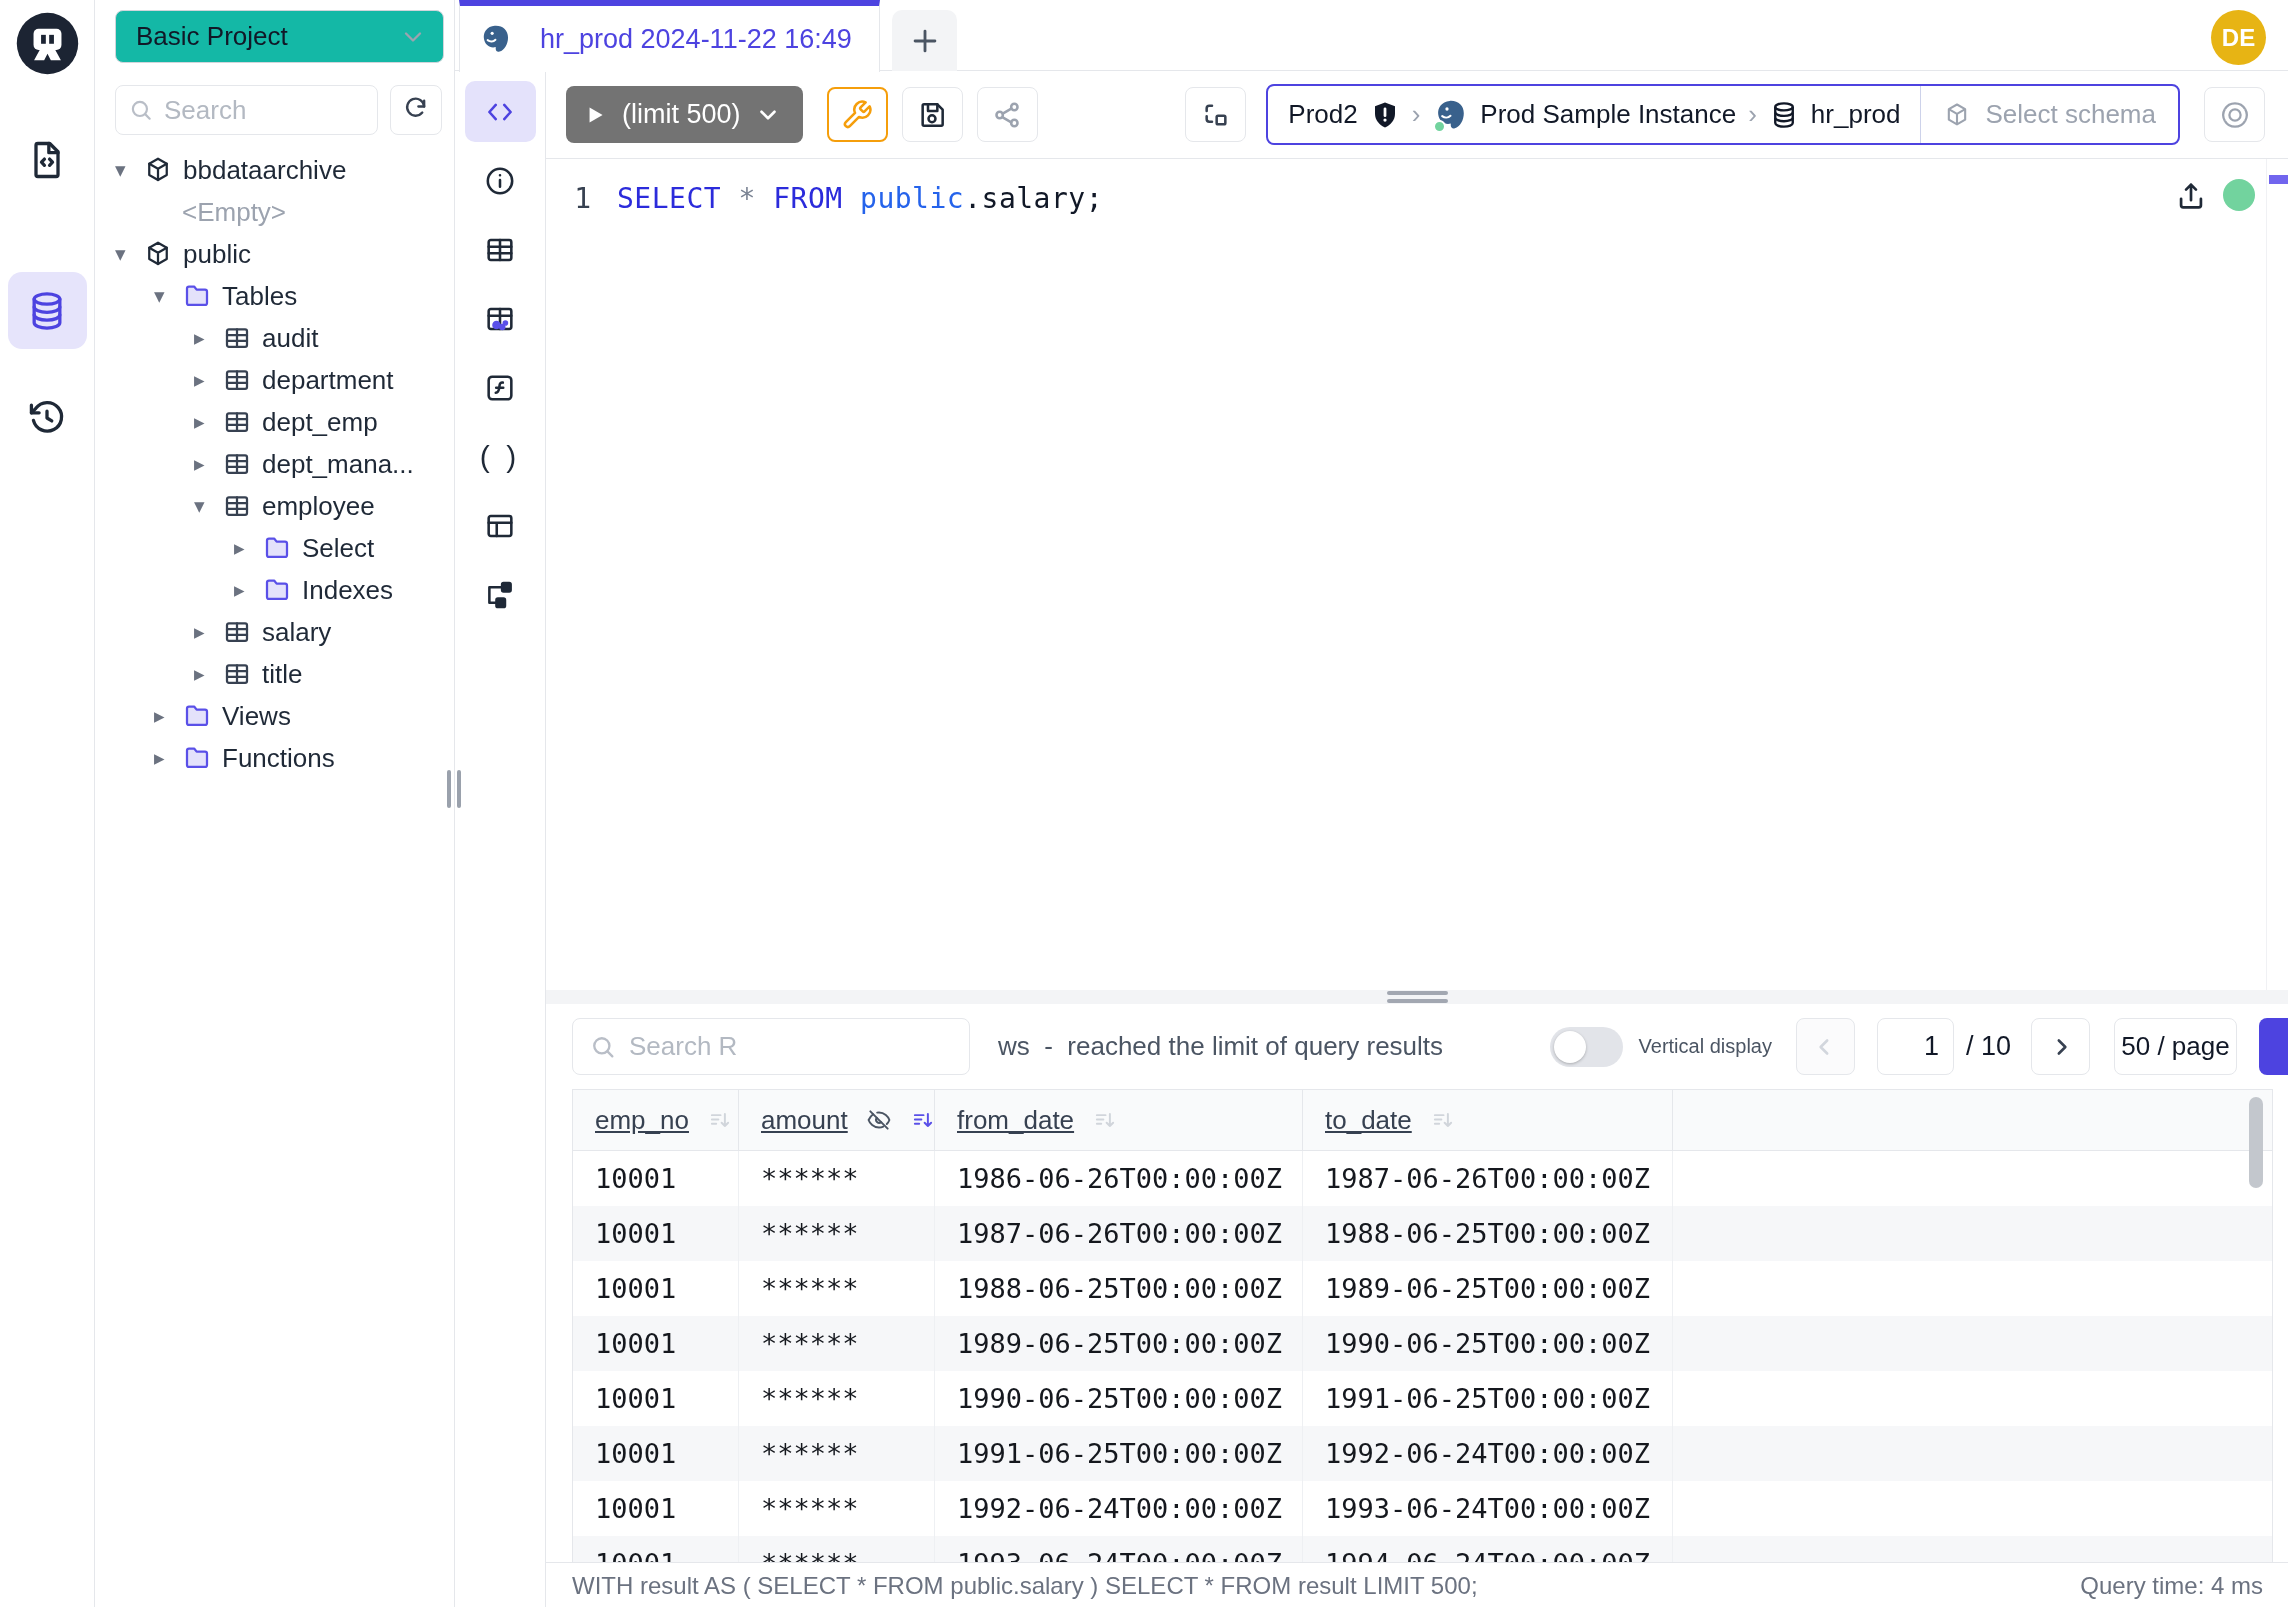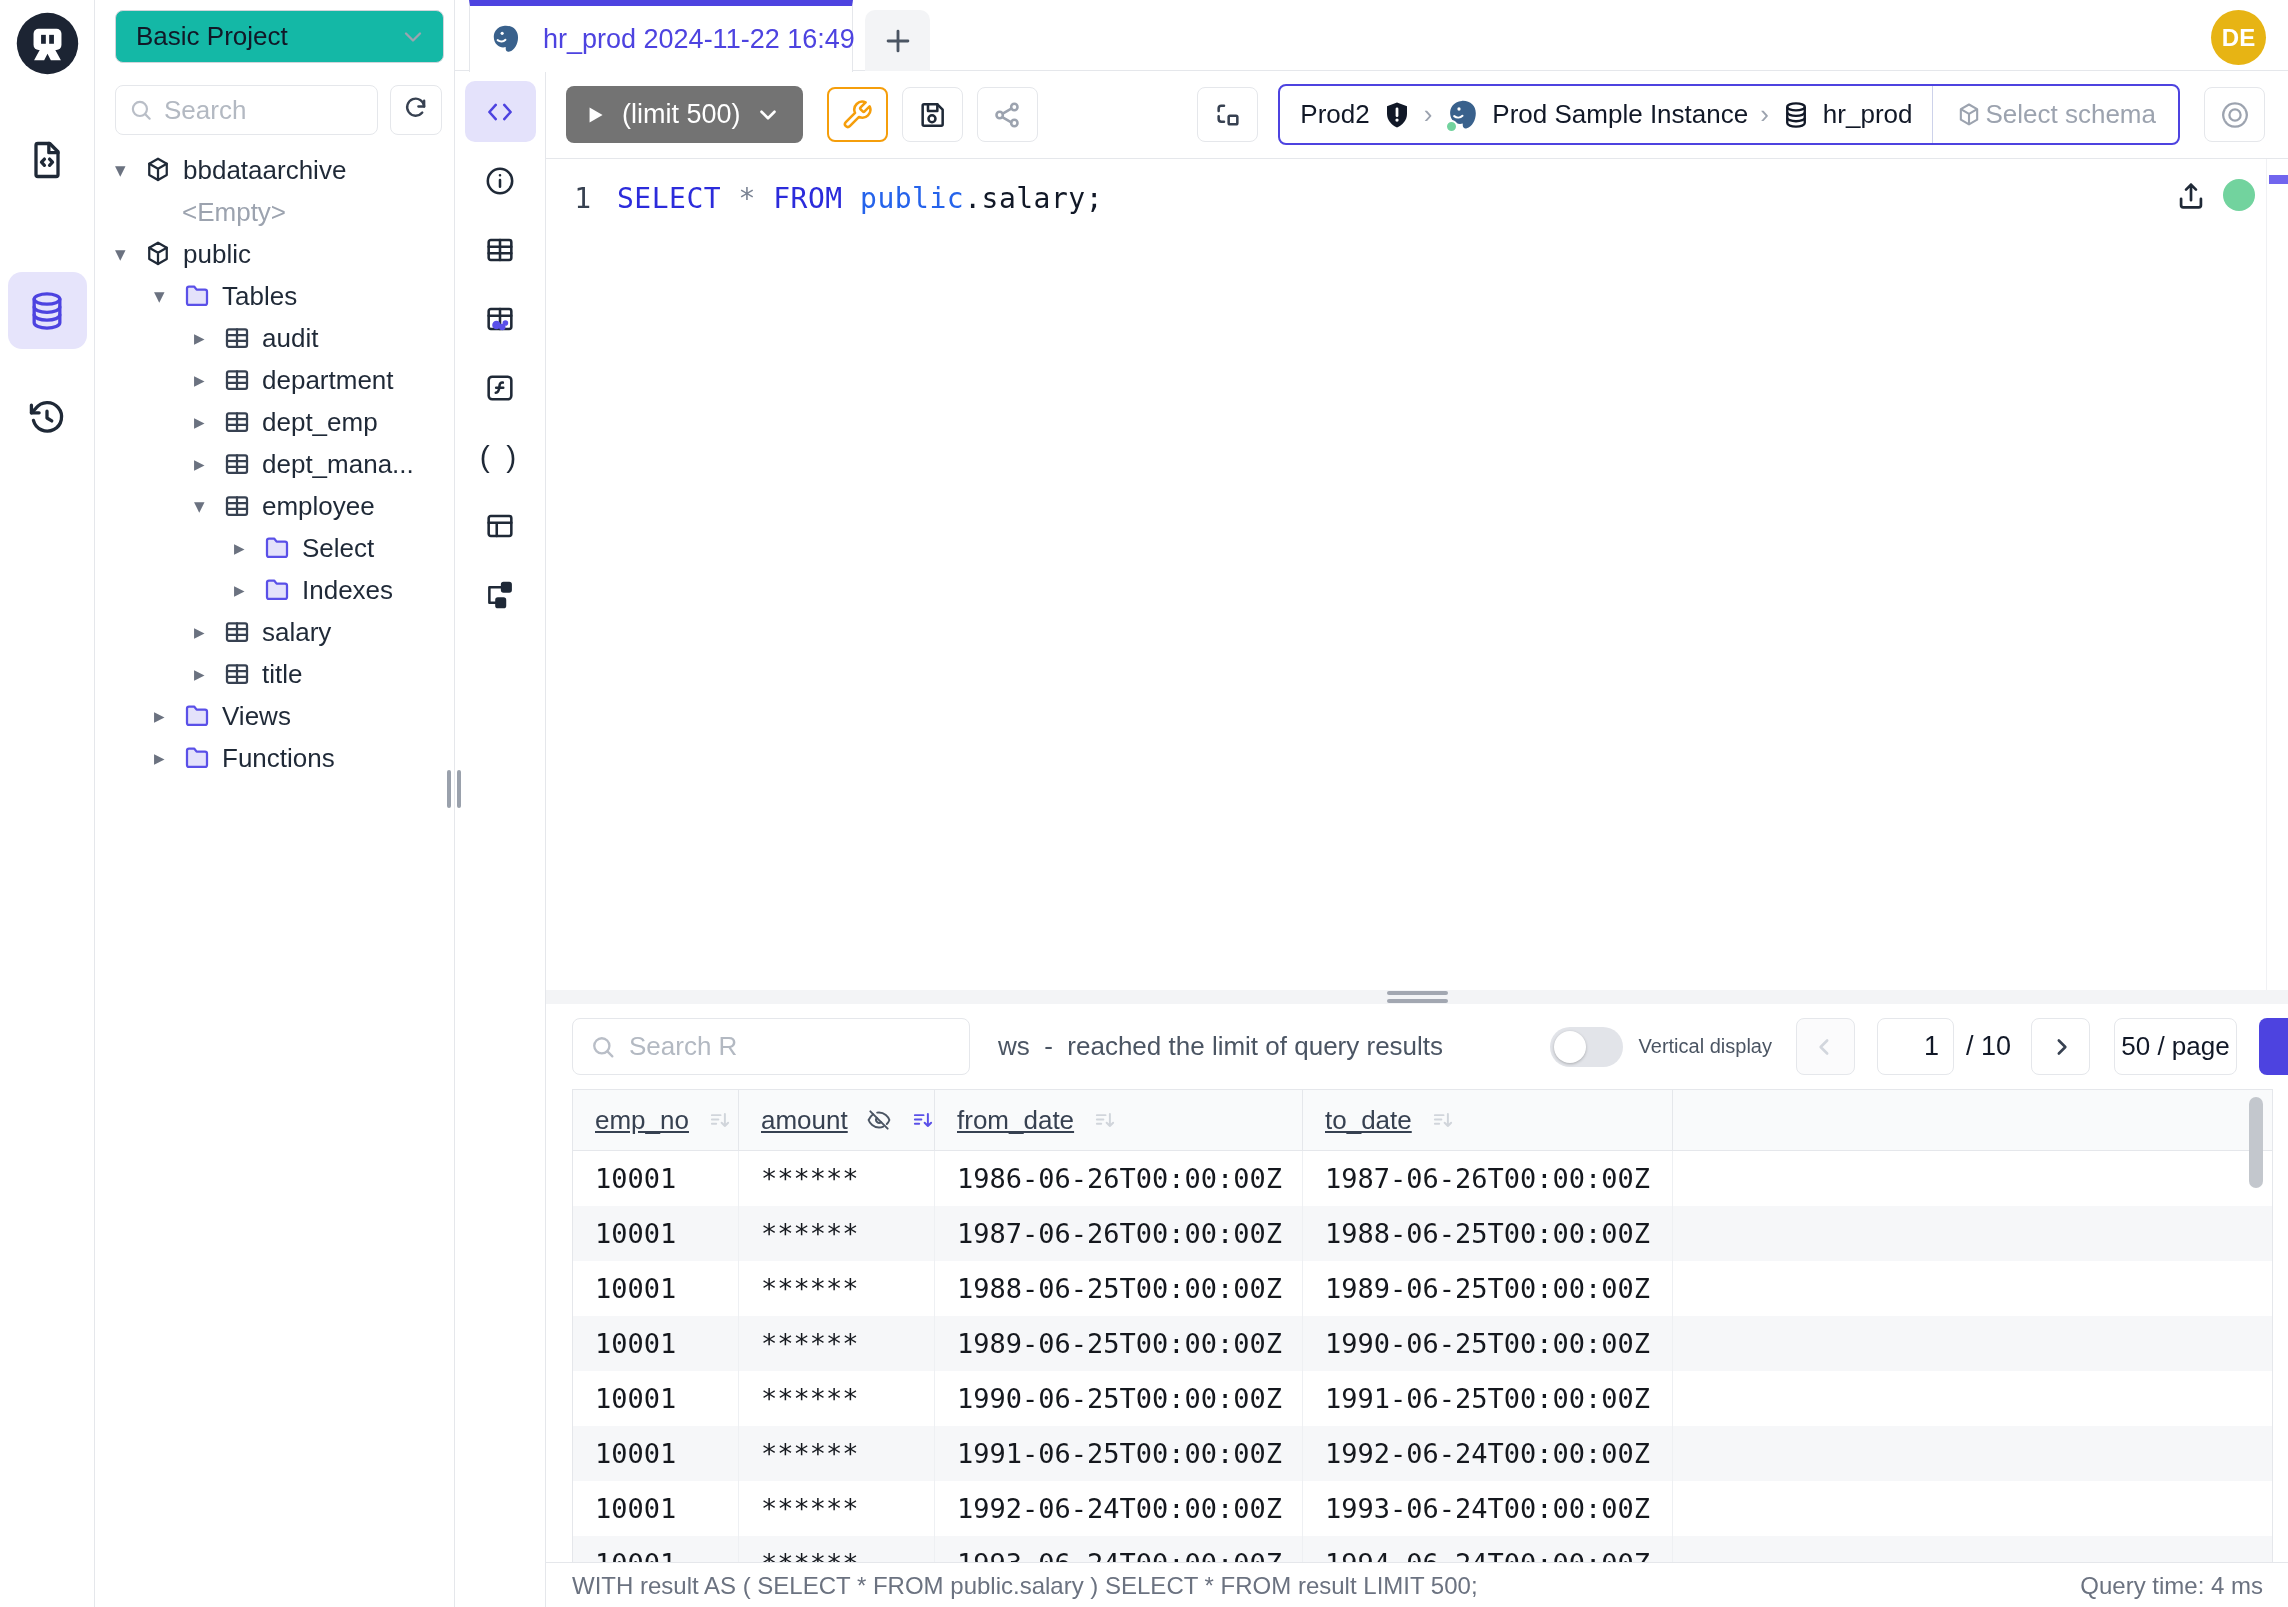--- a/index.html
+++ b/index.html
@@ -42,23 +42,23 @@
   .tree-row .ticon .ic { width: 30px; height: 30px; }
   .tree-row .lbl { white-space: nowrap; }
   .tree-row.muted .lbl { color: #9ca3af; }
   .icon-schema { color: #1f2937; } .icon-table { color: #374151; }
   .side-resize { position: absolute; right: -7px; top: 770px; display: flex; gap: 6px; z-index: 6; }
   .side-resize i { width: 4px; height: 38px; background: #9aa1ac; border-radius: 2px; display:block; }
 
   
   .main { flex: 1 1 auto; height: 100%; display: flex; flex-direction: column; min-width: 0; }
   .tabbar { height: 71px; flex: 0 0 71px; border-bottom: 1px solid #e5e7eb; display: flex; position: relative; }
-  .tab { margin-left: 14px; width: 384px; height: 72px; background: #fff;
+  .tab { margin-left: 4px; width: 421px; height: 72px; background: #fff;
     border-left: 1px solid #e5e7eb; border-right: 1px solid #e5e7eb; border-top: 6px solid #4d43e0;
-    display: flex; align-items: center; padding: 0 18px; gap: 21px; cursor: pointer; }
+    display: flex; align-items: center; padding: 0 18px; gap: 28px; cursor: pointer; }
   .tab .ic { width: 34px; height: 34px; flex: 0 0 auto; }
   .tab-title { font-size: 27px; color: #4d43e0; font-weight: 500; white-space: nowrap; }
   .tab-dot { width: 13px; height: 13px; border-radius: 50%; background: #9ca3af; margin-left: 6px; }
   .plus-btn { margin-left: 12px; margin-top: 10px; width: 65px; height: 61px; background: #f3f4f6;
     border-radius: 10px 10px 0 0; display: flex; align-items: center; justify-content: center;
     color: #4b5563; cursor: pointer; }
   .plus-btn .ic { width: 34px; height: 34px; }
   .avatar { position: absolute; right: 23px; top: 10px; width: 55px; height: 55px; border-radius: 50%;
     display: flex; align-items: center; justify-content: center; color: #fff; font-size: 24px;
     font-weight: bold; cursor: pointer; }
@@ -91,21 +91,21 @@
     display: flex; align-items: center; background: #fff; }
   .bc-main { display: flex; align-items: center; gap: 12px; padding: 0 20px; font-size: 26px;
     color: #111827; cursor: pointer; white-space: nowrap; }
   .bc-sep { color: #9ca3af; font-size: 26px; }
   .bc-main .ic { width: 30px; height: 30px; }
   .pg-wrap { position: relative; width: 36px; height: 36px; }
   .pg-wrap .ic { width: 36px; height: 36px; }
   .pg-dot { position: absolute; left: 1px; bottom: 0; width: 13px; height: 13px; border-radius: 50%;
     background: #72d39e; border: 2px solid #fff; }
   .bc-schema { border-left: 1px solid #cdd2ea; height: 100%; display: flex; align-items: center;
-    gap: 2px; padding: 0 22px; color: #9ca3af; font-size: 26px; cursor: pointer; white-space: nowrap; }
+    gap: 14px; padding: 0 22px; color: #9ca3af; font-size: 26px; cursor: pointer; white-space: nowrap; }
   .bc-schema .ic { width: 28px; height: 28px; }
   .tool-btn.swirl { margin-left: 24px; color: #9ca3af; }
 
   
   .editor { flex: 1 1 auto; position: relative; border-top: 1px solid #e5e7eb; min-height: 0;
     font-family: "DejaVu Sans Mono", monospace; }
   .editor::after { content:""; position: absolute; top: 0; bottom: 0; right: 22px;
     border-left: 1px solid #f0f1f4; }
   .code-line { display: flex; align-items: center; height: 55px; margin-top: 12px; font-size: 28px; }
   .gutter { width: 71px; flex: 0 0 71px; text-align: right; color: #374151; padding-right: 26px; }

